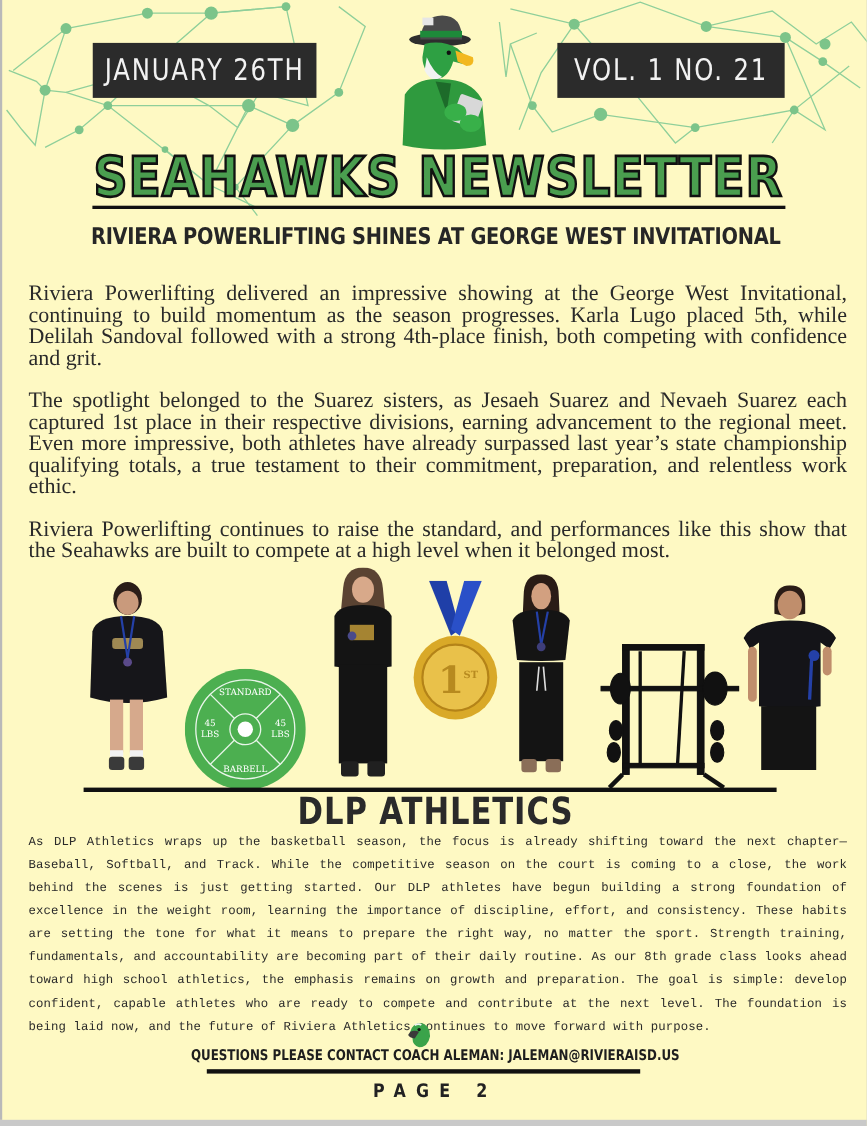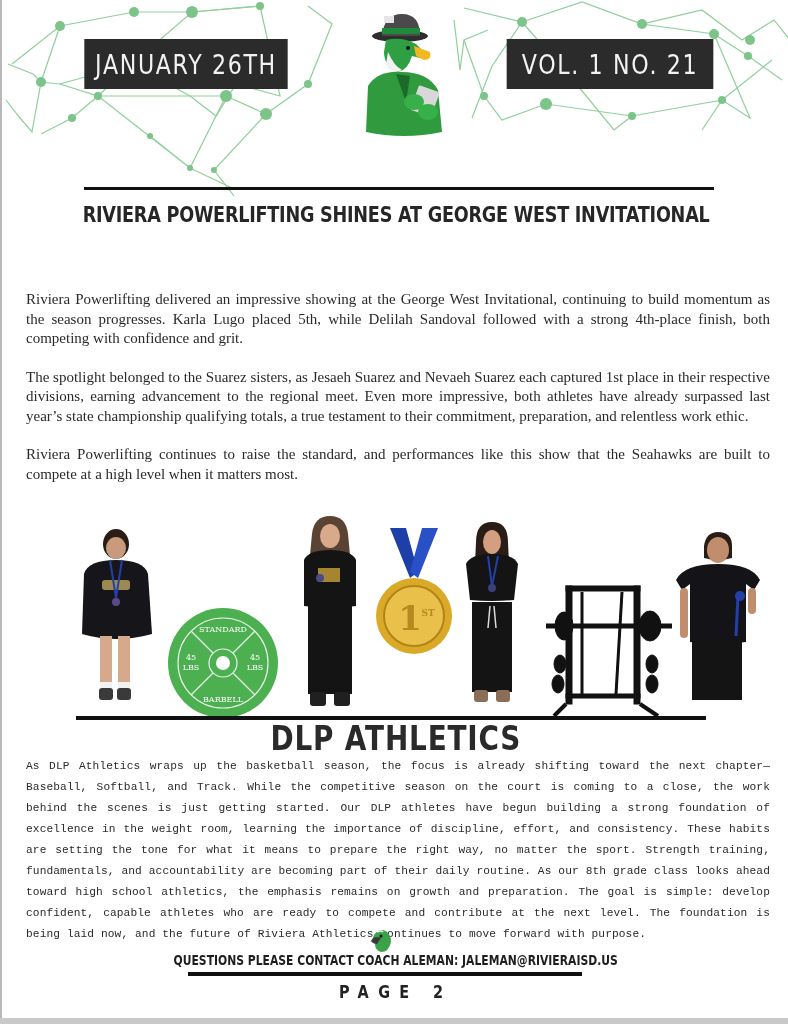--- a/index.html
+++ b/index.html
@@ -5,21 +5,21 @@
   * { box-sizing: border-box; margin: 0; padding: 0; }
   html, body { width: 788px; height: 1024px; overflow: hidden; }
   body {
     background: #c9c9c9;
     font-family: "Liberation Sans", sans-serif;
     position: relative;
   }
   .page {
     position: absolute; left: 0; top: 0;
     width: 788px; height: 1018px;
-    background: #ffffff;
+    background: #fef9c3;
     border-left: 2px solid #b9b9b9;
     overflow: hidden;
   }
   .network { position: absolute; left: 0; top: 0; width: 788px; height: 215px; pointer-events: none; }
 
   .date-box, .vol-box {
     position: absolute; top: 39px; height: 50px;
     background: #2b2b2b; color: #f2f2f2;
     font-family: "DejaVu Sans", sans-serif;
     font-size: 27px; letter-spacing: 2px;
@@ -45,22 +45,22 @@
 
   .headline {
     position: absolute; left: 0; top: 203px; width: 788px; text-align: center;
     font-family: "DejaVu Sans", sans-serif; font-weight: bold;
     font-size: 21px; color: #262626; letter-spacing: -0.3px;
   }
   .headline span { display: inline-block; transform: scaleX(0.84); white-space: nowrap; }
 
   .article {
     position: absolute; left: 24px; top: 258px; width: 744px;
-    font-family: "Liberation Serif", serif; font-size: 15px; line-height: 19.5px;
-    color: #2a2a2a; text-align: justify; margin-top: 32px;
+    font-family: "Liberation Serif", serif; font-size: 20px; line-height: 19.5px;
+    color: #2a2a2a; text-align: justify;
   }
   .article p { margin-bottom: 19px; }
 
   .photo-strip { position: absolute; left: 0; top: 520px; width: 788px; height: 200px; }
   .athlete { position: absolute; }
   .floor-line { position: absolute; left: 74px; top: 716px; width: 630px; height: 4px; background: #111; }
 
   .dlp-title {
     position: absolute; left: 0; top: 718px; width: 788px; text-align: center;
     font-family: "DejaVu Sans", sans-serif; font-weight: bold; font-size: 34px; color: #2a2a2a;
@@ -149,30 +149,33 @@
     <path d="M30 46 Q36 60 44 64 Q34 70 28 58 Z" fill="#f2f2f2"></path>
     <path d="M56 40 L72 46 Q74 54 66 54 L58 50 Z" fill="#f2b820"></path>
     <circle cx="50" cy="42" r="2" fill="#111"></circle>
     <path d="M10 80 Q20 64 44 66 Q70 66 80 84 L84 126 Q46 134 8 126 Z" fill="#2f9a3e"></path>
     <path d="M38 68 L48 96 L52 70 Z" fill="#1d6b2a"></path>
     <rect x="56" y="82" width="22" height="26" rx="2" fill="#d8d8d8" transform="rotate(20 67 95)"></rect>
     <ellipse cx="56" cy="96" rx="10" ry="8" fill="#38b049"></ellipse>
     <ellipse cx="70" cy="106" rx="10" ry="8" fill="#38b049"></ellipse>
   </svg>
 
+  <div class="masthead">
+    <span class="masthead-text">SEAHAWKS NEWSLETTER</span>
+  </div>
   <div class="masthead-rule"></div>
 
   <div class="headline">
     <span>RIVIERA POWERLIFTING SHINES AT GEORGE WEST INVITATIONAL</span>
   </div>
 
   <div class="article">
     <p>Riviera Powerlifting delivered an impressive showing at the George West Invitational, continuing to build momentum as the season progresses. Karla Lugo placed 5th, while Delilah Sandoval followed with a strong 4th-place finish, both competing with confidence and grit.</p>
     <p>The spotlight belonged to the Suarez sisters, as Jesaeh Suarez and Nevaeh Suarez each captured 1st place in their respective divisions, earning advancement to the regional meet. Even more impressive, both athletes have already surpassed last year’s state championship qualifying totals, a true testament to their commitment, preparation, and relentless work ethic.</p>
-    <p>Riviera Powerlifting continues to raise the standard, and performances like this show that the Seahawks are built to compete at a high level when it matters most.</p>
+    <p>Riviera Powerlifting continues to raise the standard, and performances like this show that the Seahawks are built to compete at a high level when it belonged most.</p>
   </div>
 
   <div class="photo-strip">
 
     <svg class="athlete" style="left:76px;top:6px;" width="76" height="184" viewBox="0 0 76 184">
       <ellipse cx="38" cy="18" rx="13" ry="15" fill="#2a1d18"></ellipse>
       <ellipse cx="38" cy="22" rx="10" ry="11" fill="#c99a7c"></ellipse>
       <path d="M6 48 Q10 34 38 34 Q66 34 70 48 L74 108 Q38 118 4 108 Z" fill="#16161a"></path>
       <rect x="24" y="54" width="28" height="10" rx="3" fill="#b79d5e" opacity="0.85"></rect>
       <line x1="32" y1="34" x2="38" y2="72" stroke="#2440a8" stroke-width="2"></line>

